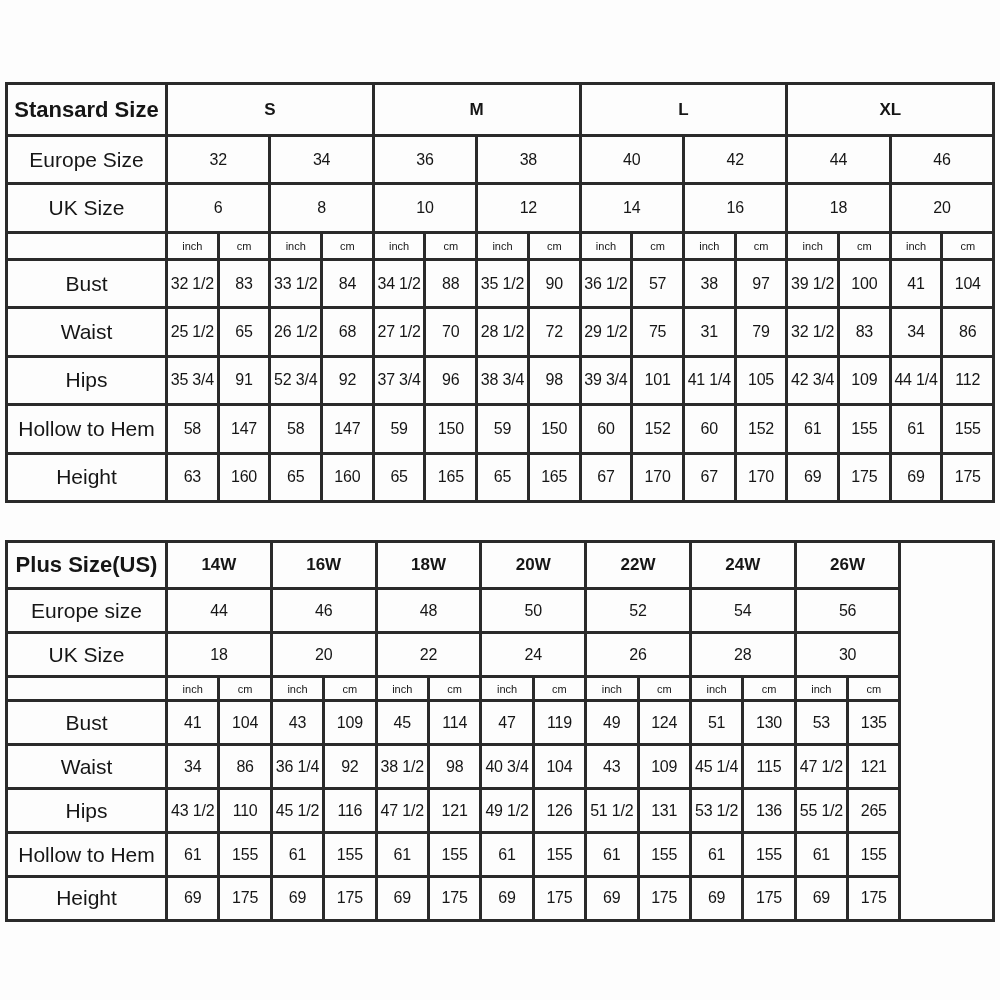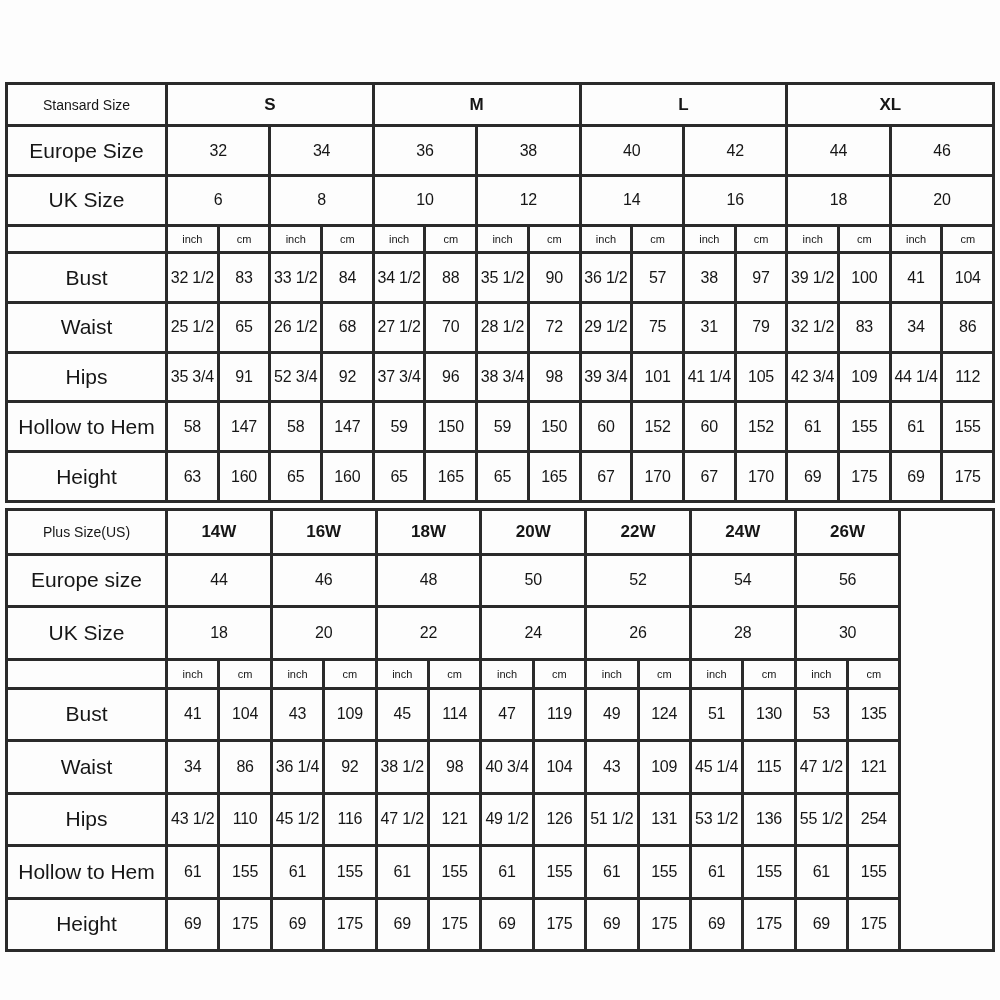--- a/index.html
+++ b/index.html
@@ -18,34 +18,34 @@
     overflow: hidden;
   }
   table.size-table {
     position: absolute;
     left: 5px;
     border-collapse: collapse;
     table-layout: fixed;
     background: #fdfdfd;
   }
   #standard-table { top: 82px;  width: 988px; height: 421px; }
-  #plus-table     { top: 508px; width: 988px; height: 444px; }
+  #plus-table     { top: 540px; width: 988px; height: 382px; }
   td {
     border: 3px solid #2a2a2a;
     text-align: center;
     vertical-align: middle;
     padding: 0;
     font-size: 16px;
     white-space: nowrap;
     overflow: hidden;
     font-weight: 400;
   }
   td.corner {
-    font-weight: 400;
-    font-size: 14px;
+    font-weight: 700;
+    font-size: 22px;
   }
   td.group {
     font-weight: 700;
     font-size: 17px;
   }
   td.hdr-label { font-size: 21px; }
   td.hdr-label.bold { font-weight: 700; font-size: 17px; }
   td.unit { font-size: 11px; }
   td.val  { font-size: 16px; letter-spacing: -0.2px; }
   td.empty-col { background: #fdfdfd; }
@@ -330,21 +330,21 @@
           <td class="val">116</td>
           <td class="val">47 1/2</td>
           <td class="val">121</td>
           <td class="val">49 1/2</td>
           <td class="val">126</td>
           <td class="val">51 1/2</td>
           <td class="val">131</td>
           <td class="val">53 1/2</td>
           <td class="val">136</td>
           <td class="val">55 1/2</td>
-          <td class="val">254</td>
+          <td class="val">265</td>
         </tr>
         <tr>
           <td class="hdr-label">Hollow to Hem</td>
           <td class="val">61</td>
           <td class="val">155</td>
           <td class="val">61</td>
           <td class="val">155</td>
           <td class="val">61</td>
           <td class="val">155</td>
           <td class="val">61</td>

